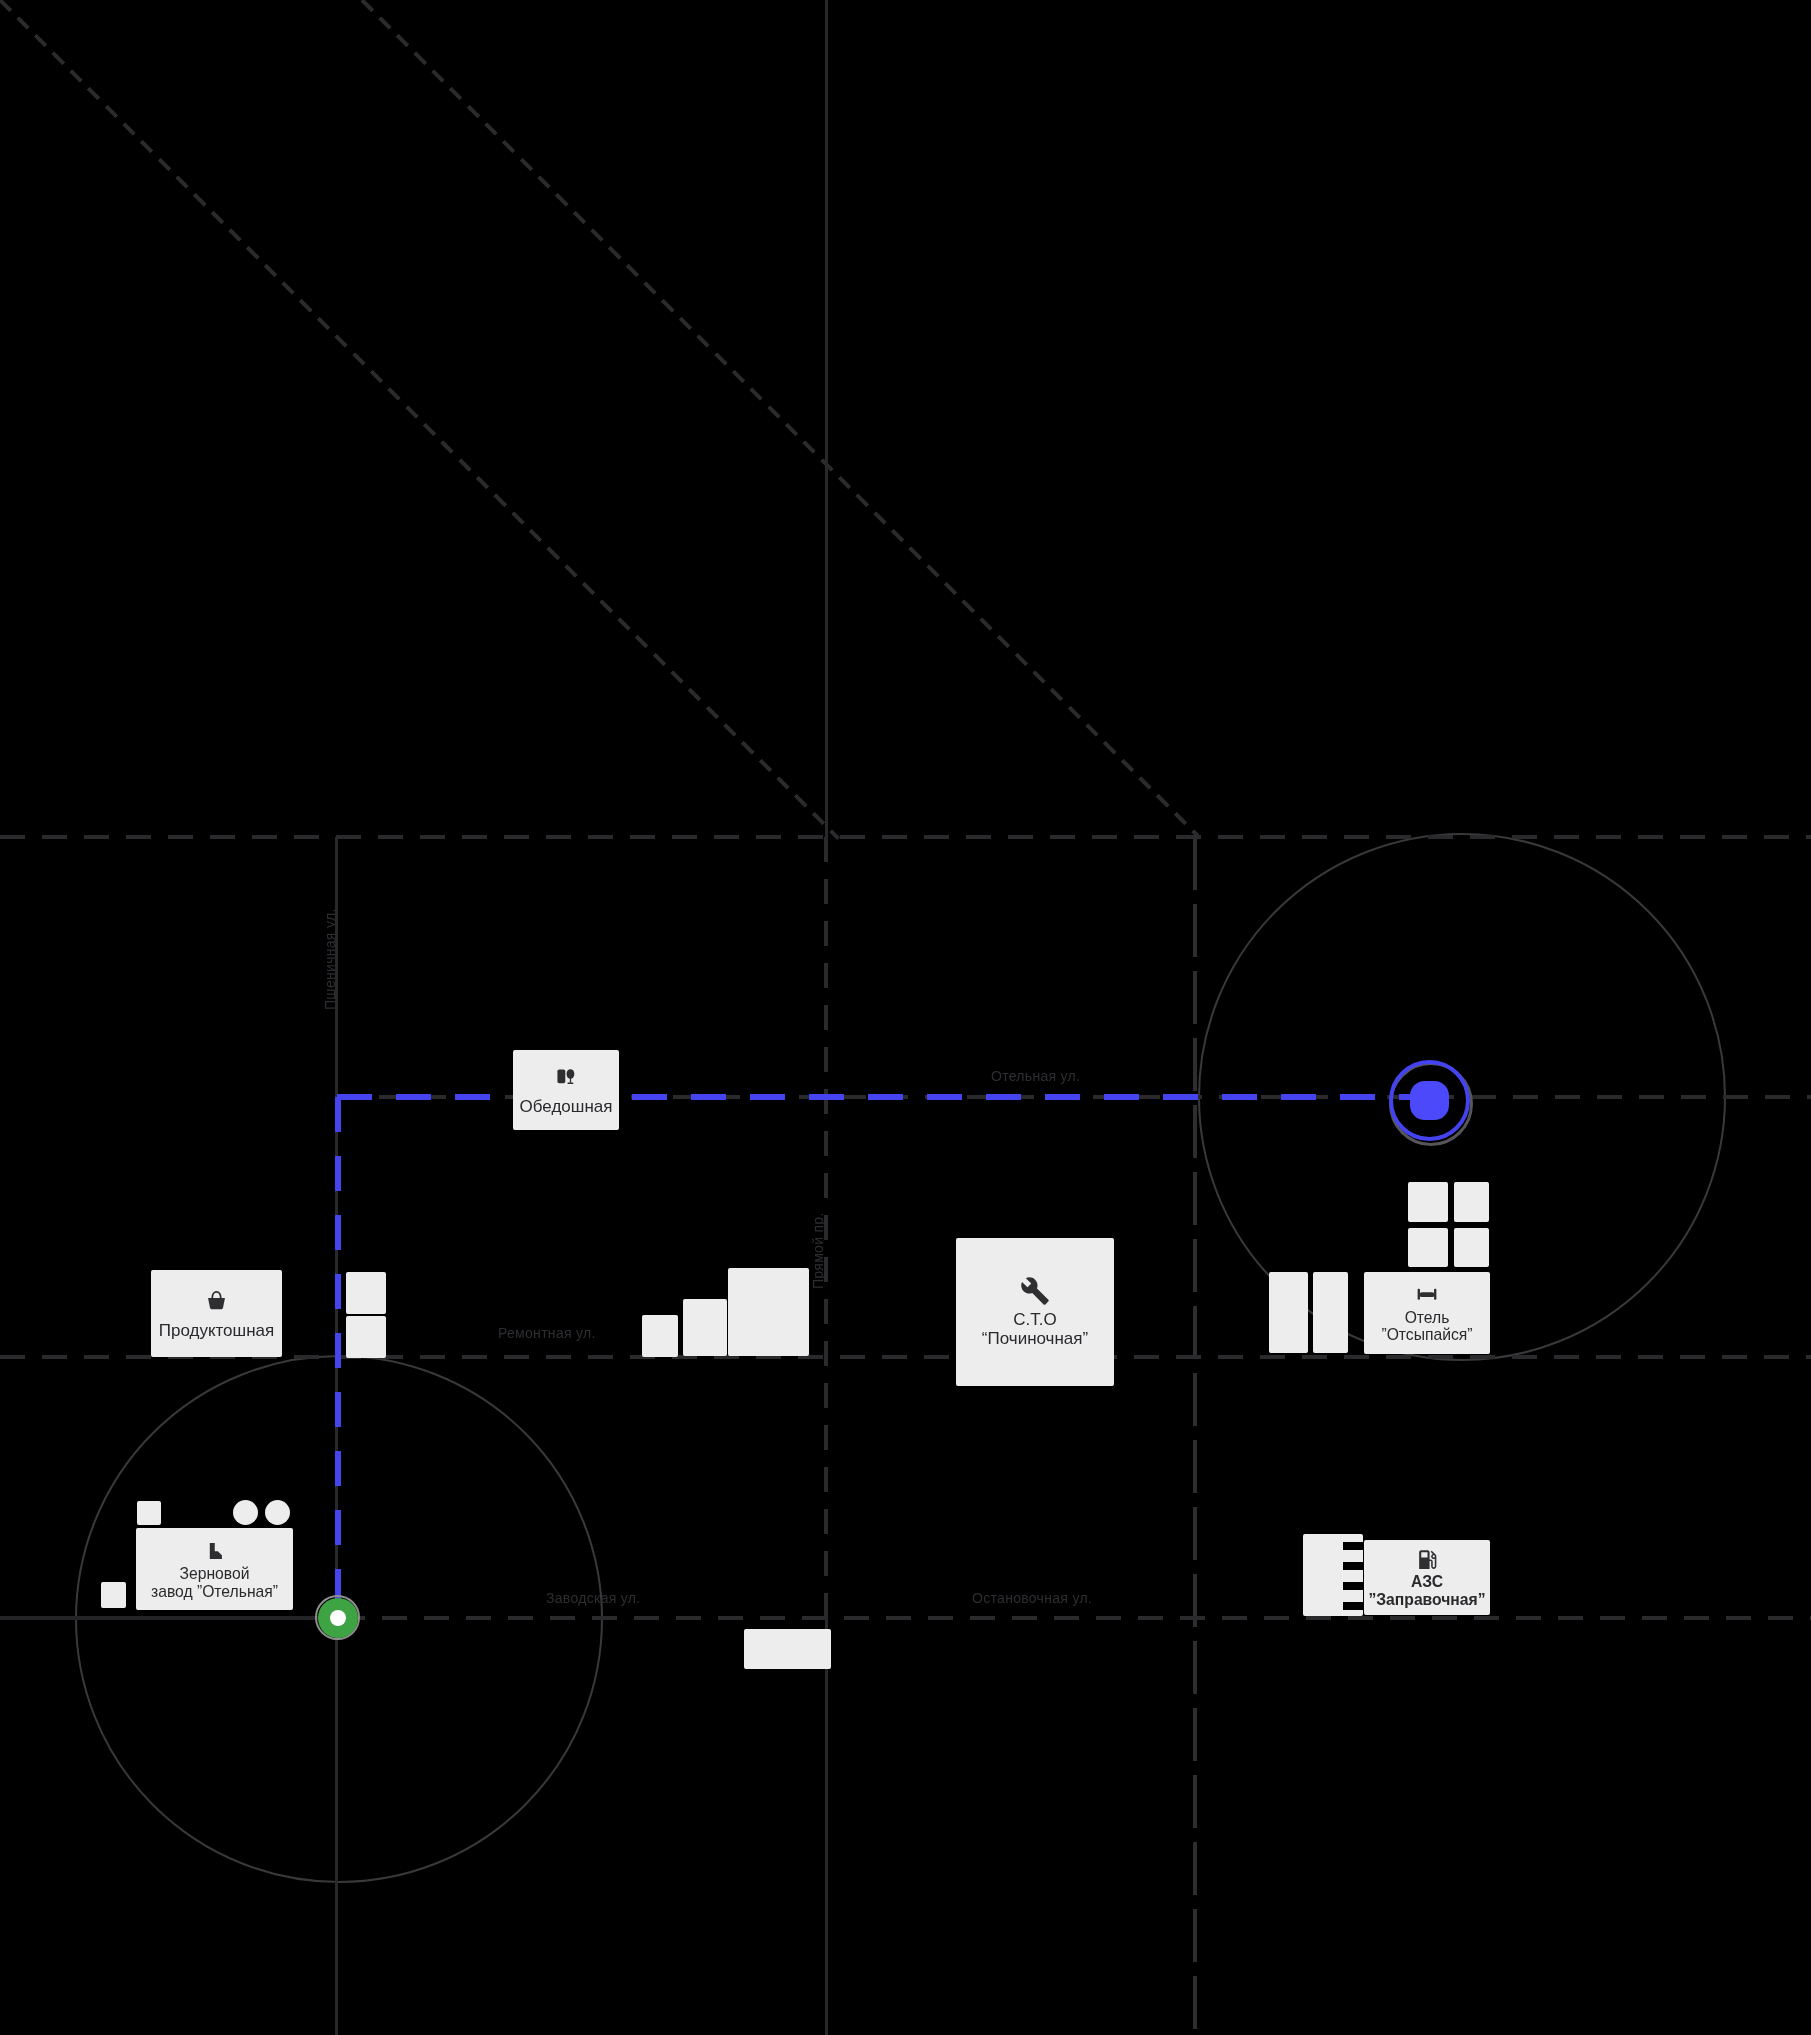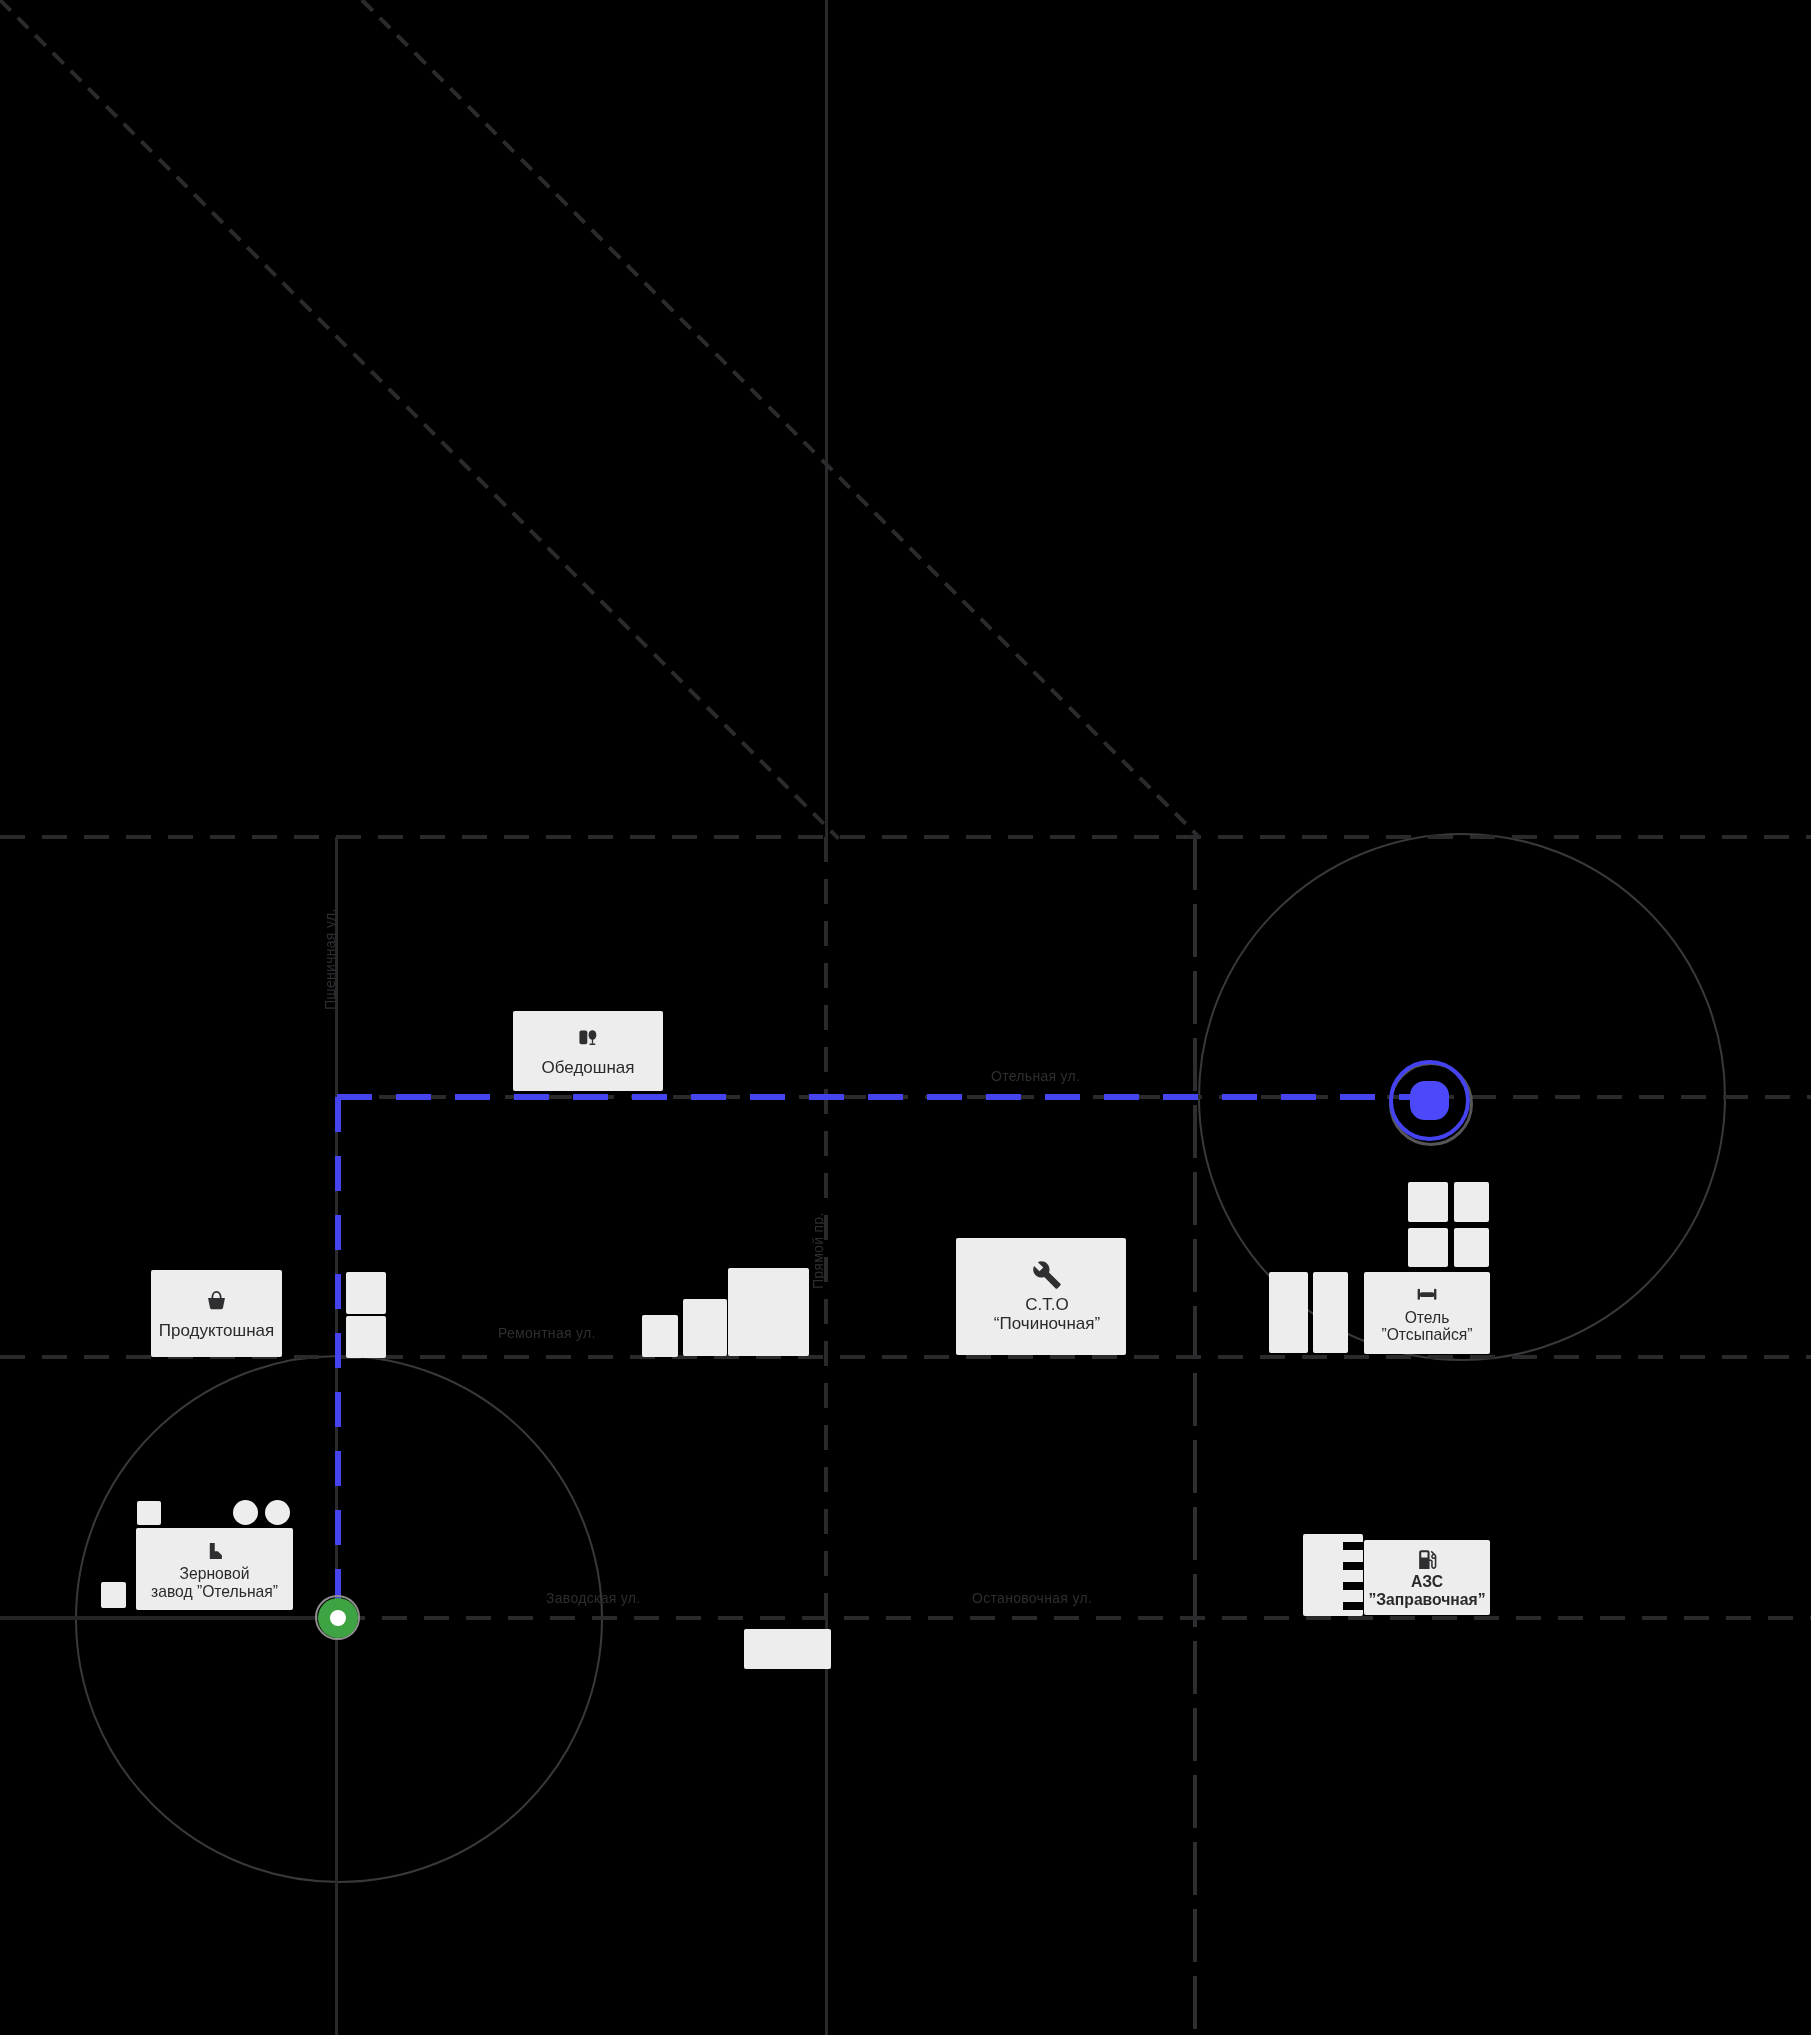--- a/index.html
+++ b/index.html
@@ -96,21 +96,21 @@
   <div class="bld round z4" style="left:265px;top:1500px;width:25px;height:25px;"></div>
   <div class="bld z4" style="left:101px;top:1582px;width:25px;height:26.4px;"></div>
 
   <div class="bld z4" style="left:1303px;top:1534px;width:60px;height:82px;">
     <div class="slot" style="left:40px;top:7.5px;width:20px;height:8.2px;"></div>
     <div class="slot" style="left:40px;top:28px;width:20px;height:8.2px;"></div>
     <div class="slot" style="left:40px;top:48px;width:20px;height:8.2px;"></div>
     <div class="slot" style="left:40px;top:68px;width:20px;height:8.2px;"></div>
   </div>
 
-  <div class="poi" style="left:513px;top:1011px;width:150px;height:80px;">
+  <div class="poi" style="left:513px;top:1050px;width:106px;height:80px;">
     <span class="icon">
       <svg width="29" height="29" viewBox="0 0 48 48">
         <rect x="9" y="9" width="13" height="23" rx="3"></rect>
         <ellipse cx="30.5" cy="16.5" rx="6.5" ry="8"></ellipse>
         <rect x="29.5" y="23" width="2.2" height="8"></rect>
         <rect x="25.5" y="30.6" width="10" height="2.6" rx="1.2"></rect>
       </svg>
     </span>
     <span>Обедошная</span>
   </div>
@@ -118,21 +118,21 @@
   <div class="poi" style="left:151px;top:1270px;width:131px;height:87px;">
     <span class="icon">
       <svg width="29" height="29" viewBox="0 0 48 48">
         <path d="M10 18h28l-3.2 16.5c-.3 1.5-1.6 2.5-3.1 2.5H16.3c-1.5 0-2.8-1-3.1-2.5L10 18z"></path>
         <path d="M17 18c0-6 3-10 7-10s7 4 7 10" fill="none" stroke="#2f2f31" stroke-width="3"></path>
       </svg>
     </span>
     <span>Продуктошная</span>
   </div>
 
-  <div class="poi" style="left:956px;top:1238px;width:158px;height:117px;padding-left:12px;">
+  <div class="poi" style="left:956px;top:1238px;width:158px;height:148px;">
     <span class="icon">
       <svg width="30" height="30" viewBox="0 0 24 24">
         <path d="M22.7 19l-9.1-9.1c.9-2.3.4-5-1.5-6.9-2-2-5-2.4-7.4-1.3L9 6 6 9 1.6 4.7C.4 7.1.9 10.1 2.9 12.1c1.9 1.9 4.6 2.4 6.9 1.5l9.1 9.1c.4.4 1 .4 1.4 0l2.3-2.3c.5-.4.5-1.1.1-1.4z"></path>
       </svg>
     </span>
     <span>С.Т.О</span>
     <span>“Починочная”</span>
   </div>
 
   <div class="poi" style="left:1364px;top:1272px;width:126px;height:82px;font-size:15.7px;justify-content:center;">

